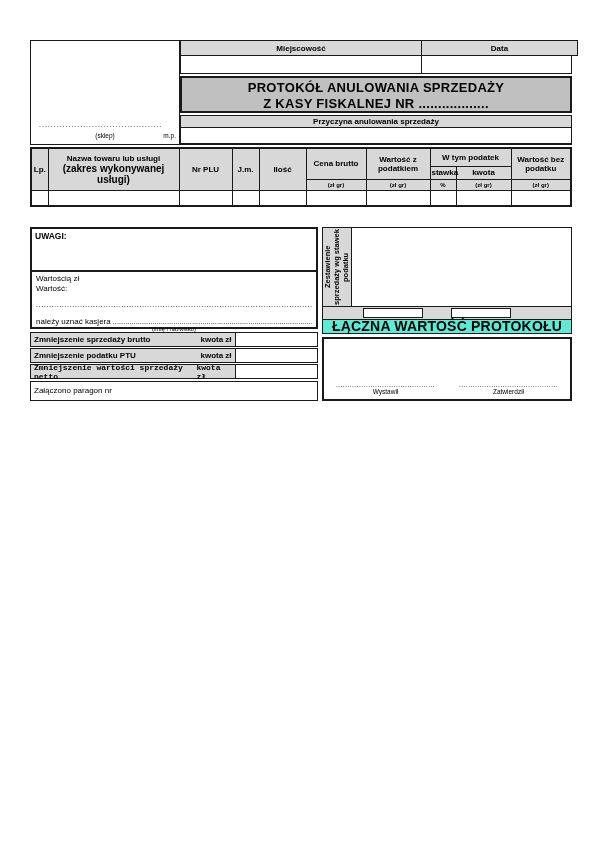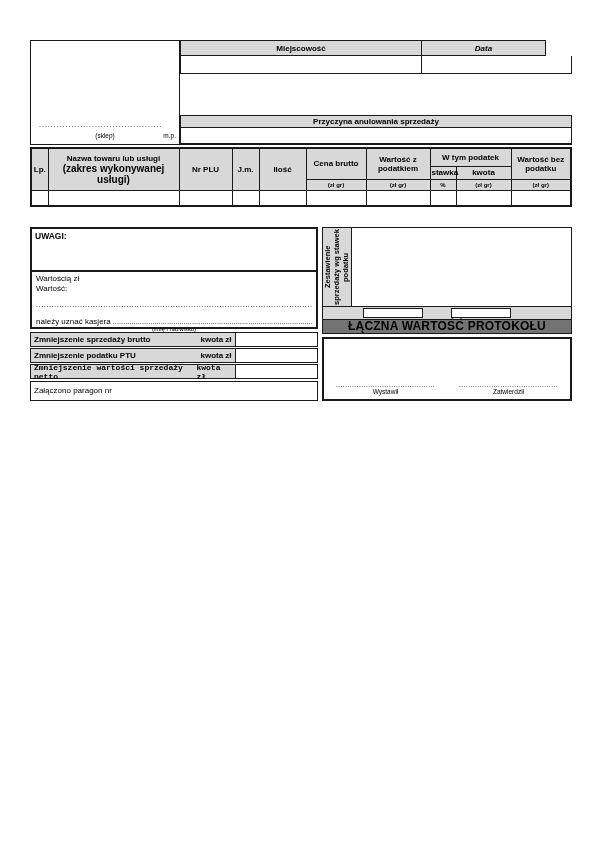--- a/index.html
+++ b/index.html
@@ -50,43 +50,47 @@
   
   .br { left:322px; top:227px; width:250px; height:174px; }
   .zest-wrap { position:absolute; left:0; top:0; width:250px; height:80px; display:flex; }
   .zest-cell { width:30px; height:80px; border:1px solid #1a1a1a; background:#d8d8d8; display:flex; align-items:center; justify-content:center; }
   .zest-cell span { writing-mode:vertical-rl; transform:rotate(180deg); font-size:7.5px; font-weight:bold; text-align:center; line-height:9px; width:28px; }
   .zest-big { width:220px; height:80px; border:1px solid #1a1a1a; border-left:none; background:#fff; }
   .cells-row { position:absolute; left:0; top:80px; width:250px; height:13px; border:1px solid #1a1a1a; border-top:none; background:#d8d8d8; }
   .cells-row .wb { position:absolute; top:1px; height:10px; background:#fff; border:1px solid #1a1a1a; }
   .wb1 { left:40px; width:60px; }
   .wb2 { left:128px; width:60px; }
-  .laczna-row { position:absolute; left:0; top:93px; width:250px; height:14px; border:1px solid #1a1a1a; border-top:none; background:#737373; font-size:12px; font-weight:bold; text-align:center; line-height:13px; letter-spacing:.2px; }
+  .laczna-row { position:absolute; left:0; top:93px; width:250px; height:14px; border:1px solid #1a1a1a; border-top:none; background:#5eead4; font-size:14px; font-weight:bold; text-align:center; line-height:13px; letter-spacing:.2px; }
   .sig-box { position:absolute; left:0; top:110px; width:250px; height:64px; border:2px solid #1a1a1a; background:#fff; }
   .sig-cols { position:absolute; left:0; right:0; bottom:3px; display:flex; }
   .sig-col { flex:1; text-align:center; }
   .sig-dots { font-size:6.5px; letter-spacing:.5px; line-height:7px; }
   .sig-lab { font-size:6.5px; line-height:8px; }
 </style>
 </head>
 <body>
 
 <div class="page">
 
   <div class="abs shop-box">
     <div class="shop-dots clip">........................................................................................................................</div>
     <div class="shop-label">(sklep)</div>
     <div class="shop-mp">m.p.</div>
   </div>
 
   <div class="hdr-cell" style="left:180px; top:40px; width:242px;">Miejscowość</div>
-  <div class="hdr-cell" style="left:421px; top:40px; width:125px;font-style:italic;">Data</div>
+  <div class="hdr-cell" style="left:421px; top:40px; width:157px;">Data</div>
   <div class="hdr-input" style="left:180px; top:56px; width:242px;"></div>
   <div class="hdr-input" style="left:421px; top:56px; width:151px;"></div>
 
+  <div class="abs title-box">
+    <div>PROTOKÓŁ ANULOWANIA SPRZEDAŻY</div>
+    <div>Z KASY FISKALNEJ NR ..................</div>
+  </div>
 
   <div class="abs przyczyna-bar">Przyczyna anulowania sprzedaży</div>
   <div class="abs przyczyna-input"></div>
 
   <table class="main-table">
     <colgroup>
       <col style="width:17px">
         <col style="width:131px">
         <col style="width:53px">
         <col style="width:27px">

